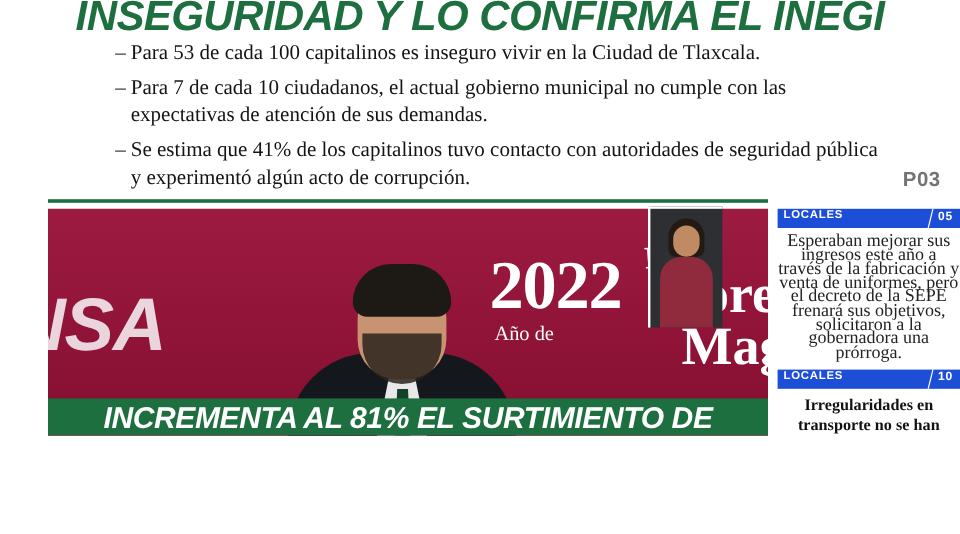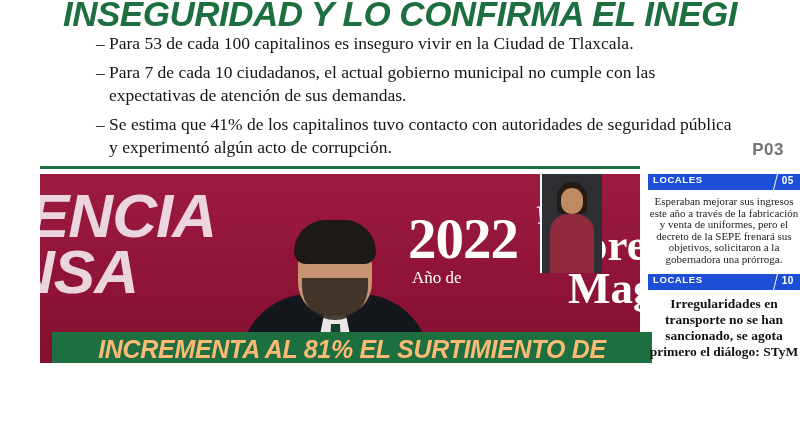--- a/index.html
+++ b/index.html
@@ -276,25 +276,25 @@
     left: 8px;
     top: 40px;
     width: 44px;
     height: 60px;
     background: #8f2b3d;
     border-radius: 18px 18px 0 0;
   }
 
   .photo-caption {
     position: absolute;
-    left: 52px;
+    left: 40px;
     bottom: 0;
     width: 600px;
     background: #1e6f3f;
-    color: #fdba74;
+    color: #ffffff;
     font-family: "Liberation Sans", sans-serif;
     font-weight: bold;
     font-style: italic;
     font-size: 25px;
     text-align: center;
     padding: 3px 0 0 0;
     height: 28px;
     overflow: hidden;
     white-space: nowrap;
     letter-spacing: -0.3px;
@@ -342,21 +342,21 @@
     font-family: "Liberation Serif", serif;
     font-weight: bold;
     font-size: 13.5px;
     line-height: 16px;
     text-align: center;
     color: #111111;
     margin-bottom: 6px;
   }
   .story-body {
     font-family: "Liberation Serif", serif;
-    font-size: 11px;
+    font-size: 15px;
     line-height: 11.6px;
     text-align: center;
     color: #222222;
     margin-bottom: 8px;
   }
 </style>
 </head>
 <body>
 
 <div class="page">
@@ -376,21 +376,20 @@
       <span class="dash">–</span>
       <span class="btext">Se estima que 41% de los capitalinos tuvo contacto con autoridades de seguridad pública y experimentó algún acto de corrupción.</span>
     </div>
   </div>
 
   <div class="pagetag">P03</div>
   <div class="rule"></div>
 
   <div class="photo">
     <div class="photo-bg"></div>
-    <div class="photo-banner-text">ENCIA</div>
     <div class="photo-banner-text2">NSA</div>
     <div class="photo-year">2022</div>
     <div class="photo-year-sub">Año de</div>
     <div class="photo-name1">Rica</div>
     <div class="photo-name2">Flore</div>
     <div class="photo-name3">Mag</div>
     <div class="photo-precursor">PRECURSOR DE LA REVOLUC</div>
 
     <div class="speaker-body"></div>
     <div class="speaker-shirt"></div>

